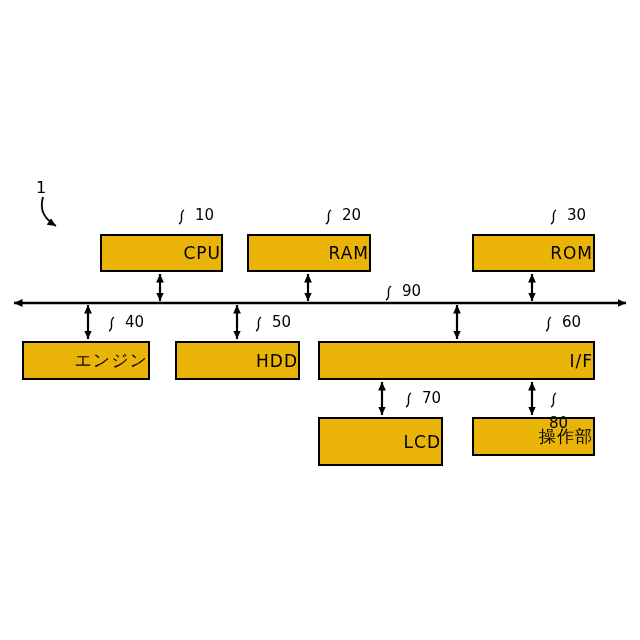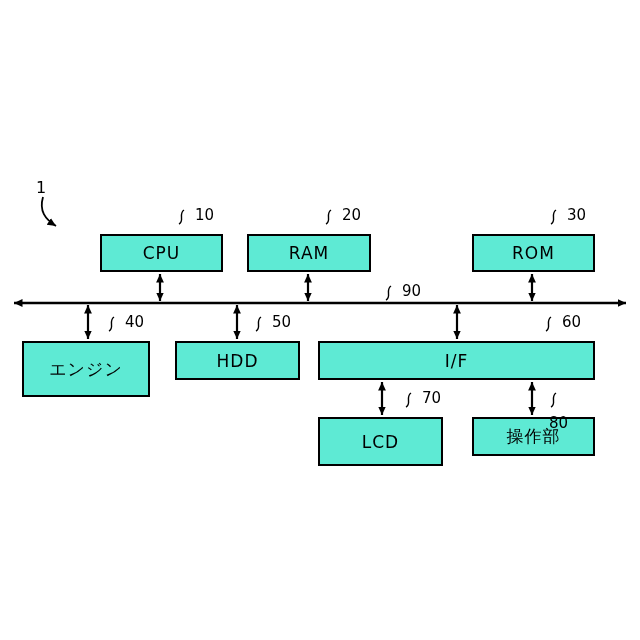--- a/index.html
+++ b/index.html
@@ -9,25 +9,25 @@
     width: 640px;
     height: 640px;
     background: #ffffff;
     font-family: "DejaVu Sans", "Liberation Sans", sans-serif;
     color: #000000;
     overflow: hidden;
   }
   .block {
     position: absolute;
     border: 2px solid #000000;
-    background: #5eead4;
+    background: #eab308;
     box-sizing: border-box;
     display: flex;
     align-items: center;
-    justify-content: center;
+    justify-content: flex-end;
     font-size: 17px;
     letter-spacing: 1px;
   }
   .ref {
     position: absolute;
     display: flex;
     align-items: flex-start;
     gap: 8px;
     font-size: 15px;
     line-height: 1;
@@ -75,21 +75,21 @@
 
   <div class="block" style="left:100px; top:234px; width:123px; height:38px;">
     <span>CPU</span>
   </div>
   <div class="block" style="left:247px; top:234px; width:124px; height:38px;">
     <span>RAM</span>
   </div>
   <div class="block" style="left:472px; top:234px; width:123px; height:38px;">
     <span>ROM</span>
   </div>
-  <div class="block" style="left:22px; top:341px; width:128px; height:56px;">
+  <div class="block" style="left:22px; top:341px; width:128px; height:39px;">
     <span>エンジン</span>
   </div>
   <div class="block" style="left:175px; top:341px; width:125px; height:39px;">
     <span>HDD</span>
   </div>
   <div class="block" style="left:318px; top:341px; width:277px; height:39px;">
     <span>I/F</span>
   </div>
   <div class="block" style="left:318px; top:417px; width:125px; height:49px;">
     <span>LCD</span>

